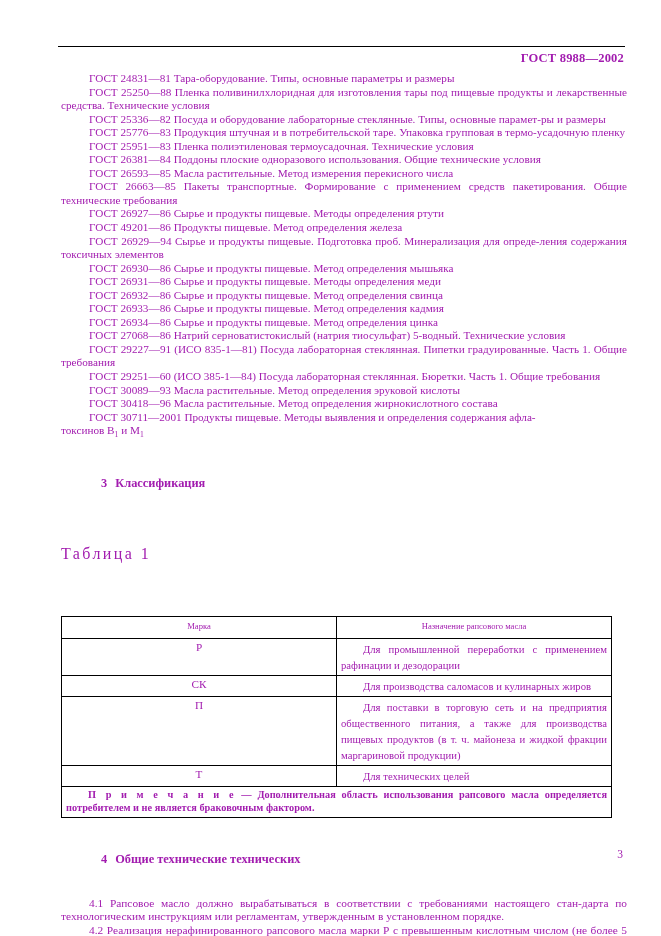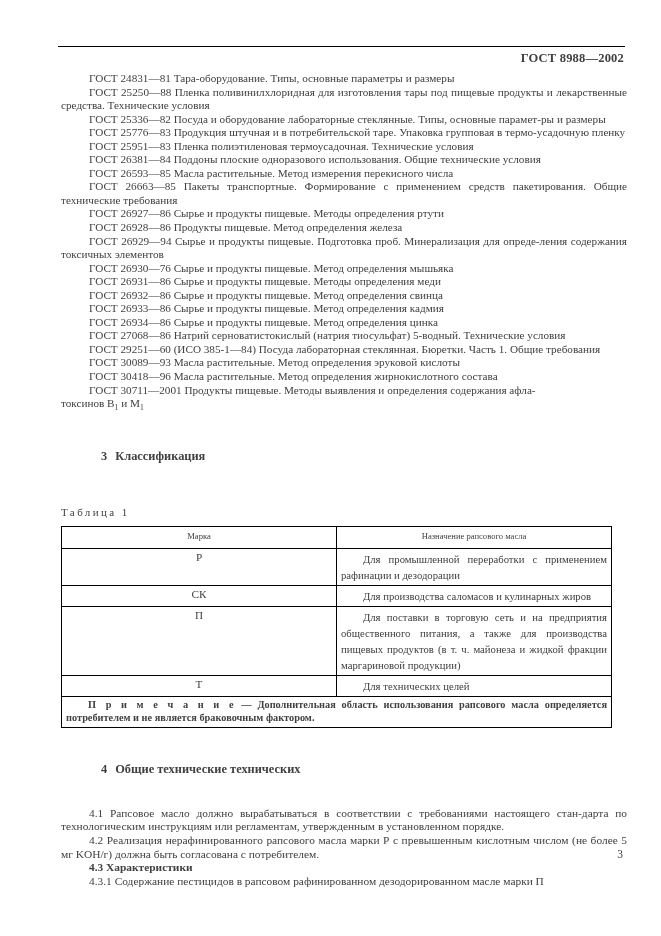--- a/index.html
+++ b/index.html
@@ -6,21 +6,21 @@
     margin: 0;
     padding: 0;
     background: #ffffff;
   }
   .page {
     position: relative;
     width: 661px;
     height: 936px;
     background: #ffffff;
     font-family: "Liberation Serif", "DejaVu Serif", serif;
-    color: #404040;
+    color: #a21caf;
     overflow: hidden;
   }
   .header-rule {
     position: absolute;
     top: 46px;
     left: 58px;
     right: 36px;
     border-bottom: 1.6px solid #000;
   }
   .doc-header {
@@ -58,28 +58,30 @@
     margin: 0;
     font-size: 11.4px;
     line-height: 13.7px;
     text-indent: 28px;
     text-align: justify;
   }
   .subhead-inline {
     font-weight: bold;
   }
   .table-caption {
-    font-size: 11px;
+    font-size: 16px;
     letter-spacing: 2.4px;
+    margin-top: 12px;
   }
   table.marks {
     border-collapse: collapse;
     width: 551px;
     margin-left: 0;
     table-layout: fixed;
+    margin-top: 45px;
   }
   table.marks td, table.marks th {
     border: 1.1px solid #000;
     padding: 2px 4px;
     vertical-align: top;
   }
   table.marks thead th {
     font-weight: normal;
     font-size: 8.6px;
     text-align: center;
@@ -139,28 +141,29 @@
 
     <p class="ref">ГОСТ 24831—81  Тара-оборудование. Типы, основные параметры и размеры</p>
     <p class="ref">ГОСТ 25250—88  Пленка поливинилхлоридная для изготовления тары под пищевые продукты и лекарственные средства. Технические условия</p>
     <p class="ref">ГОСТ 25336—82  Посуда и оборудование лабораторные стеклянные. Типы, основные парамет-ры и размеры</p>
     <p class="ref">ГОСТ 25776—83  Продукция штучная и в потребительской таре. Упаковка групповая в термо-усадочную пленку</p>
     <p class="ref">ГОСТ 25951—83  Пленка полиэтиленовая термоусадочная. Технические условия</p>
     <p class="ref">ГОСТ 26381—84  Поддоны плоские одноразового использования. Общие технические условия</p>
     <p class="ref">ГОСТ 26593—85  Масла растительные. Метод измерения перекисного числа</p>
     <p class="ref">ГОСТ 26663—85  Пакеты транспортные. Формирование с применением средств пакетирования. Общие технические требования</p>
     <p class="ref">ГОСТ 26927—86  Сырье и продукты пищевые. Методы определения ртути</p>
-    <p class="ref">ГОСТ 26928—86  Продукты пищевые. Метод определения железа</p>
+    <p class="ref">ГОСТ 49201—86  Продукты пищевые. Метод определения железа</p>
     <p class="ref">ГОСТ 26929—94  Сырье и продукты пищевые. Подготовка проб. Минерализация для опреде-ления содержания токсичных элементов</p>
-    <p class="ref">ГОСТ 26930—76  Сырье и продукты пищевые. Метод определения мышьяка</p>
+    <p class="ref">ГОСТ 26930—86  Сырье и продукты пищевые. Метод определения мышьяка</p>
     <p class="ref">ГОСТ 26931—86  Сырье и продукты пищевые. Методы определения меди</p>
     <p class="ref">ГОСТ 26932—86  Сырье и продукты пищевые. Метод определения свинца</p>
     <p class="ref">ГОСТ 26933—86  Сырье и продукты пищевые. Метод определения кадмия</p>
     <p class="ref">ГОСТ 26934—86  Сырье и продукты пищевые. Метод определения цинка</p>
     <p class="ref">ГОСТ  27068—86  Натрий  сернова­тистокислый  (натрия  тиосульфат)  5-водный.  Технические условия</p>
+    <p class="ref">ГОСТ 29227—91 (ИСО 835-1—81)  Посуда лабораторная стеклянная. Пипетки градуированные. Часть 1. Общие требования</p>
     <p class="ref">ГОСТ 29251—60 (ИСО 385-1—84)  Посуда лабораторная стеклянная. Бюретки. Часть 1. Общие требования</p>
     <p class="ref">ГОСТ 30089—93  Масла растительные. Метод определения эруковой кислоты</p>
     <p class="ref">ГОСТ 30418—96  Масла растительные. Метод определения жирнокислотного состава</p>
 
     <p class="ref"><span>ГОСТ 30711—2001  Продукты пищевые. Методы выявления и определения содержания афла-</span></p>
     <p class="ref noind"><span>токсинов B</span><sub>1</sub><span> и M</span><sub>1</sub></p>
 
     <div class="sp-22"></div>
 
     <div class="sec-head">

